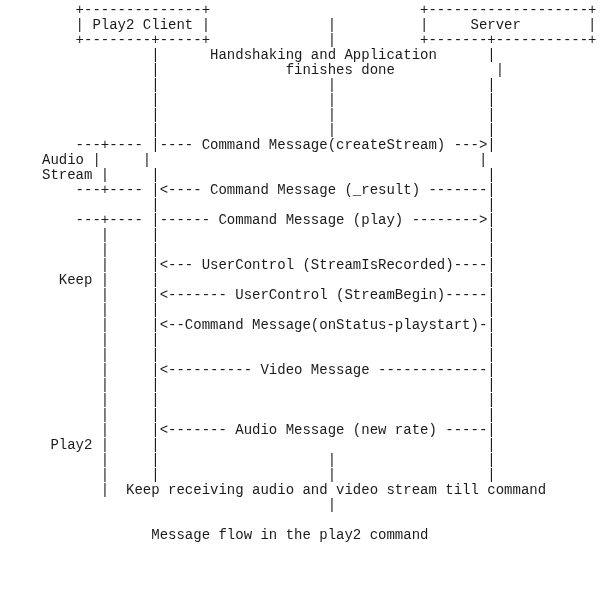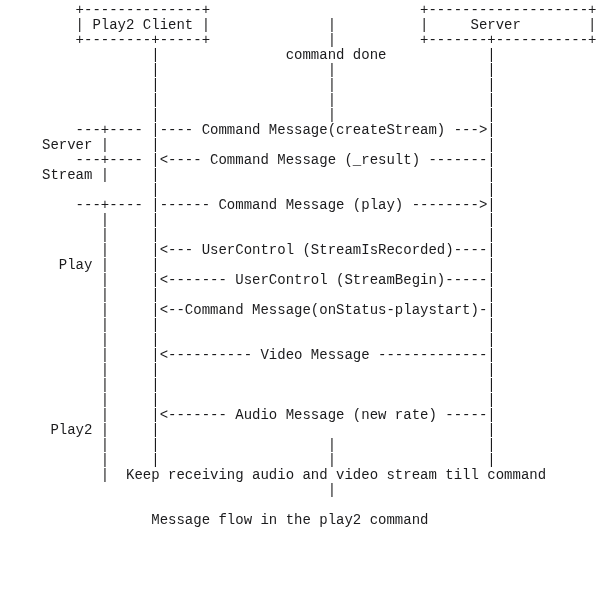--- a/index.html
+++ b/index.html
@@ -32,35 +32,36 @@
   }
 </style>
 </head>
 <body>
 
 <div class="page">
   <div class="diagram">
     <div class="row">         +--------------+                         +-------------------+</div>
     <div class="row">         | Play2 Client |              |          |     Server        |</div>
     <div class="row">         +--------+-----+              |          +-------+-----------+</div>
-    <div class="row">                  |               command done            |</div>
+    <div class="row">                  |      Handshaking and Application      |</div>
+    <div class="row">                  |               finishes done            |</div>
     <div class="row">                  |                    |                  |</div>
     <div class="row">                  |                    |                  |</div>
     <div class="row">                  |                    |                  |</div>
     <div class="row">                  |                    |                  |</div>
     <div class="row">         ---+---- |---- Command Message(createStream) ---&gt;|</div>
-    <div class="row">     Server |     |                                       |</div>
+    <div class="row">     Audio |     |                                       |</div>
+    <div class="row">     Stream |     |                                       |</div>
     <div class="row">         ---+---- |&lt;---- Command Message (_result) -------|</div>
-    <div class="row">     Stream |     |                                       |</div>
     <div class="row">                  |                                       |</div>
     <div class="row">         ---+---- |------ Command Message (play) --------&gt;|</div>
     <div class="row">            |     |                                       |</div>
     <div class="row">            |     |                                       |</div>
     <div class="row">            |     |&lt;--- UserControl (StreamIsRecorded)----|</div>
-    <div class="row">       Play |     |                                       |</div>
+    <div class="row">       Keep |     |                                       |</div>
     <div class="row">            |     |&lt;------- UserControl (StreamBegin)-----|</div>
     <div class="row">            |     |                                       |</div>
     <div class="row">            |     |&lt;--Command Message(onStatus-playstart)-|</div>
     <div class="row">            |     |                                       |</div>
     <div class="row">            |     |                                       |</div>
     <div class="row">            |     |&lt;---------- Video Message -------------|</div>
     <div class="row">            |     |                                       |</div>
     <div class="row">            |     |                                       |</div>
     <div class="row">            |     |                                       |</div>
     <div class="row">            |     |&lt;------- Audio Message (new rate) -----|</div>

